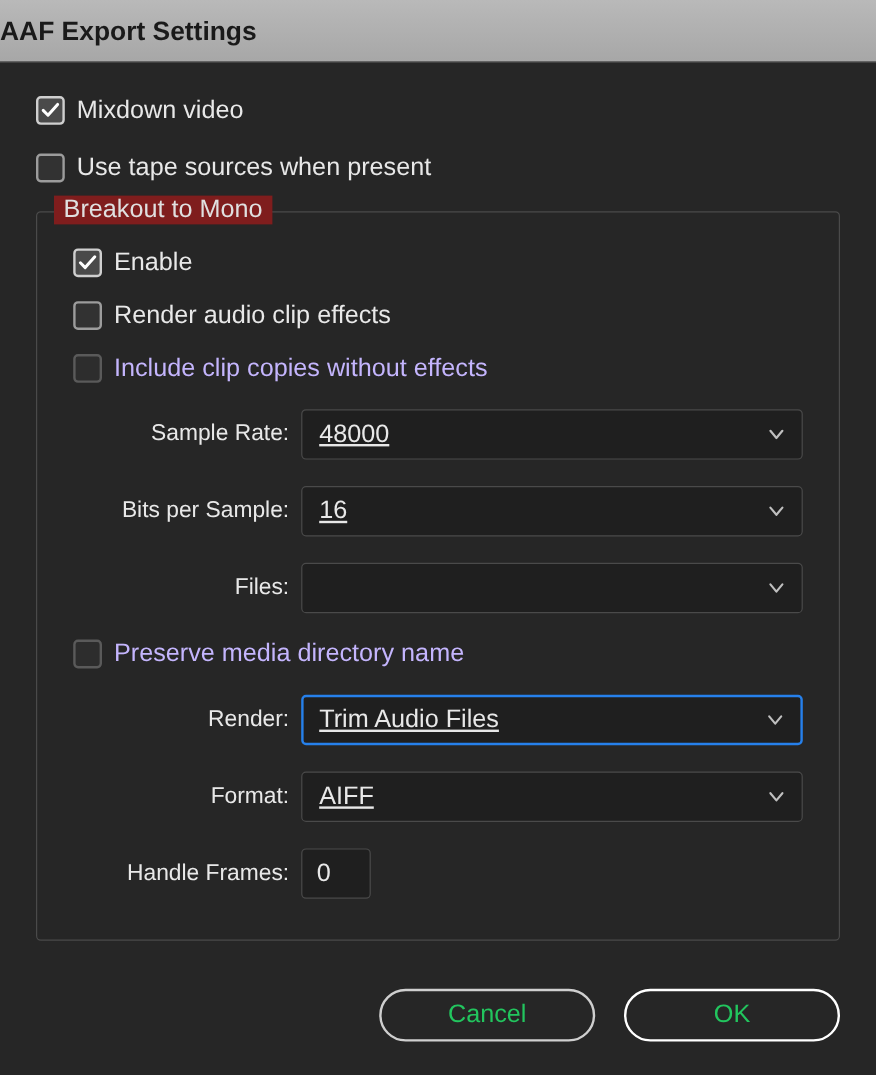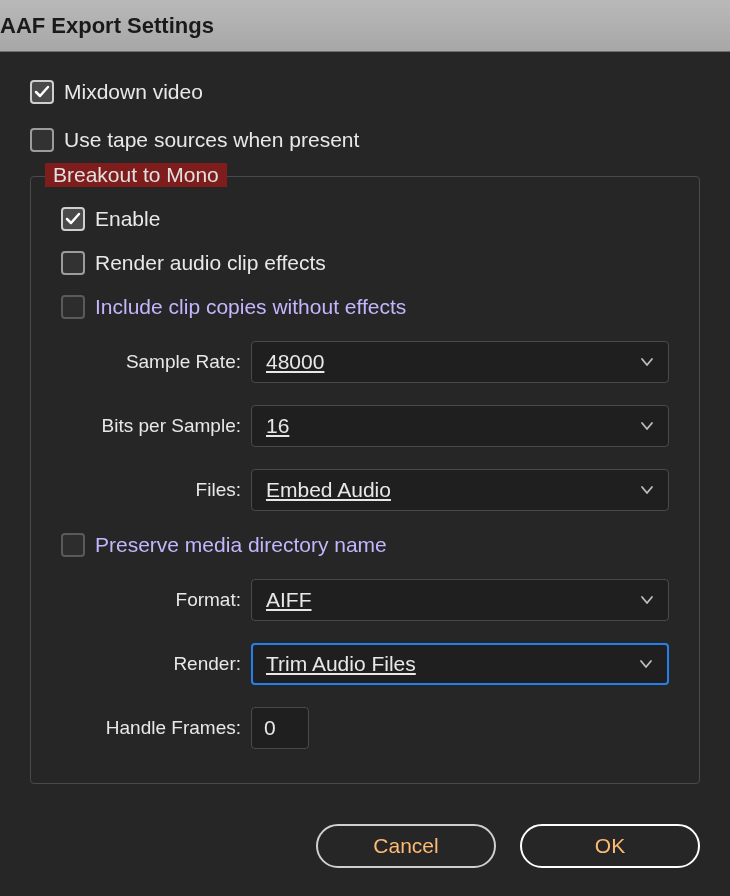--- a/index.html
+++ b/index.html
@@ -122,21 +122,21 @@
   .btn {
     min-width: 180px;
     height: 44px;
     border: 2px solid #cfcfcf;
     border-radius: 22px;
     background: transparent;
     display: flex;
     align-items: center;
     justify-content: center;
     font-size: 21px;
-    color: #fdba74;
+    color: #22c55e;
     cursor: pointer;
     text-align: center;
   }
   .btn.primary { border-color: #ffffff; }
 </style>
 </head>
 <body>
 
 <div class="titlebar">
   <span>AAF Export Settings</span>
@@ -202,55 +202,54 @@
         <span>16</span>
         <svg class="chev" viewBox="0 0 14 14">
             <path d="M2 4l5 6 5-6" stroke="currentColor" stroke-width="1.8" fill="none" stroke-linecap="round" stroke-linejoin="round"></path>
           </svg>
       </div>
     </div>
 
     <div class="field-row">
       <div class="field-label">Files:</div>
       <div class="select">
-        <span>Embed Audio</span>
         <svg class="chev" viewBox="0 0 14 14">
             <path d="M2 4l5 6 5-6" stroke="currentColor" stroke-width="1.8" fill="none" stroke-linecap="round" stroke-linejoin="round"></path>
           </svg>
       </div>
     </div>
 
     <div class="chk-row" style="margin-top:22px;margin-bottom:0">
       <div class="chk disabled">
         
       </div>
       <span class="disabled-label">Preserve media directory name</span>
     </div>
 
     <div class="field-row">
-      <div class="field-label">Format:</div>
-      <div class="select">
-        <span>AIFF</span>
-        <svg class="chev" viewBox="0 0 14 14">
-            <path d="M2 4l5 6 5-6" stroke="currentColor" stroke-width="1.8" fill="none" stroke-linecap="round" stroke-linejoin="round"></path>
-          </svg>
-      </div>
-    </div>
-
-    <div class="field-row">
       <div class="field-label">Render:</div>
       <div class="select focused">
         <span>Trim Audio Files</span>
         <svg class="chev" viewBox="0 0 14 14">
             <path d="M2 4l5 6 5-6" stroke="currentColor" stroke-width="1.8" fill="none" stroke-linecap="round" stroke-linejoin="round"></path>
           </svg>
       </div>
     </div>
 
     <div class="field-row">
+      <div class="field-label">Format:</div>
+      <div class="select">
+        <span>AIFF</span>
+        <svg class="chev" viewBox="0 0 14 14">
+            <path d="M2 4l5 6 5-6" stroke="currentColor" stroke-width="1.8" fill="none" stroke-linecap="round" stroke-linejoin="round"></path>
+          </svg>
+      </div>
+    </div>
+
+    <div class="field-row">
       <div class="field-label">Handle Frames:</div>
       <div class="num-input">
         <span>0</span>
       </div>
     </div>
 
   </div>
 </div>
 
 <div class="button-row">

